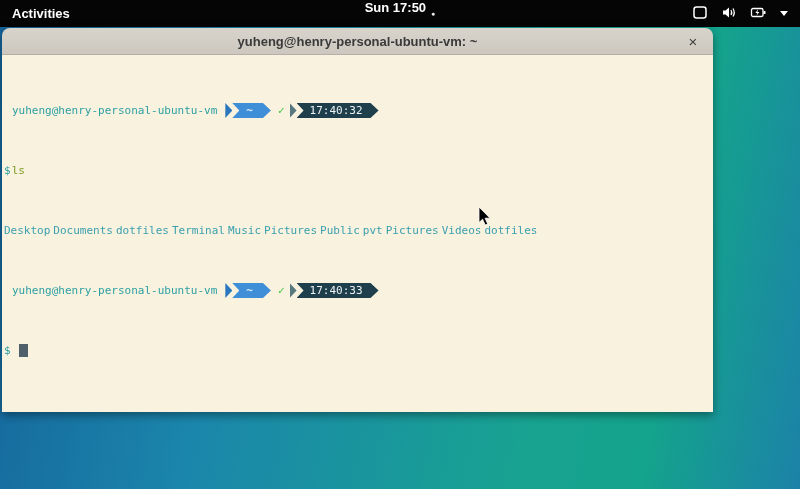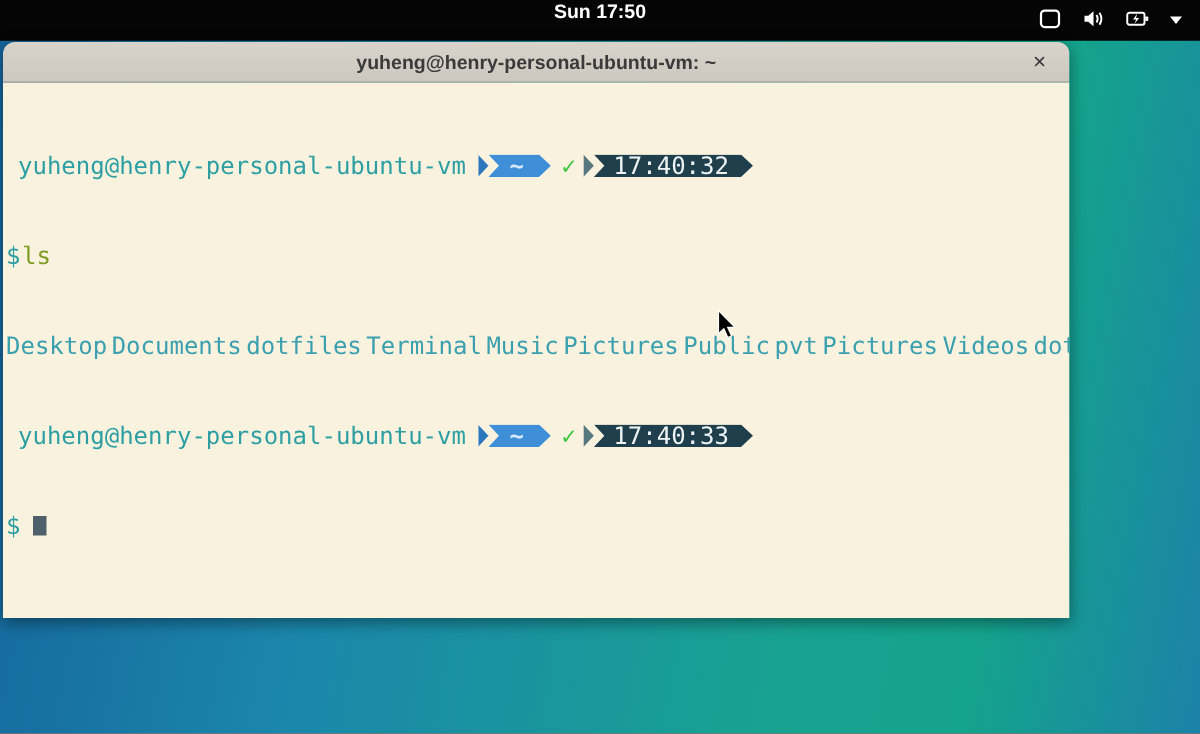--- a/index.html
+++ b/index.html
@@ -17,21 +17,21 @@
     position:absolute; left:0; top:0; width:800px; height:27px;
     background:var(--topbar-bg); color:#fff;
     display:flex; align-items:center; font-size:13px; font-weight:bold;
   }
   .activities { padding:0 12px; height:100%; display:flex; align-items:center; }
   .appmenu { display:flex; align-items:center; gap:6px; padding:0 10px; height:100%; }
   .app-icon { display:inline-flex; }
   .caret-down { width:0; height:0; border-left:4px solid transparent; border-right:4px solid transparent; border-top:5px solid #fff; display:inline-block; }
   .clock {
     position:absolute; left:50%; transform:translateX(-50%);
-    display:flex; align-items:flex-start; gap:5px; height:100%;flex-direction:column;
+    display:flex; align-items:flex-start; gap:5px; height:100%;
   }
   .notif-dot { font-size:7px; line-height:27px; color:#e8e8e8; }
   .status-area { margin-left:auto; display:flex; align-items:center; gap:13px; padding:0 12px; height:100%; }
 
   
   .window {
     position:absolute; left:2px; top:28px; width:711px; height:384px;
     border-radius:8px 8px 0 0; overflow:hidden;
     box-shadow:0 3px 10px rgba(0,0,0,0.4);
   }
@@ -44,21 +44,21 @@
   .close-btn {
     position:absolute; right:8px; top:0; height:27px; width:24px;
     display:flex; align-items:center; justify-content:center;
     color:#3c3c3c; font-size:15px; font-weight:normal; cursor:default;
   }
 
   
   .term {
     height:357px; background:var(--terminal-bg);
     font-family:"DejaVu Sans Mono","Liberation Mono",monospace;
-    font-size:16px; line-height:15px; padding:3px 2px; white-space:pre;
+    font-size:11px; line-height:15px; padding:3px 2px; white-space:pre;
   }
   .trow { height:15px; display:flex; align-items:center; }
   .prompt-row { padding-left:8px; }
   .user-host { color:var(--prompt-teal); }
   .dollar { color:var(--prompt-teal); }
   .cmd { color:var(--command-olive); margin-left:1px; }
   .listing { display:flex; gap:3px; color:var(--dir-teal); }
 
   
   .pl-group { display:flex; align-items:center; height:15px; margin-left:8px; }
@@ -76,20 +76,23 @@
 
   
   .mouse { position:absolute; left:478px; top:206px; pointer-events:none; }
 </style>
 </head>
 <body>
 
 <div class="desktop"></div>
 
 <div class="topbar">
+  <div class="activities">
+    <span>Activities</span>
+  </div>
   <div class="clock">
     <span>Sun 17:50</span>
     <span class="notif-dot">●</span>
   </div>
   <div class="status-area">
     <span>
       <svg width="16" height="15" viewBox="0 0 16 15">
         <rect x="2" y="2" width="12" height="11" rx="2.5" fill="none" stroke="#fff" stroke-width="1.5"></rect>
       </svg>
     </span>

